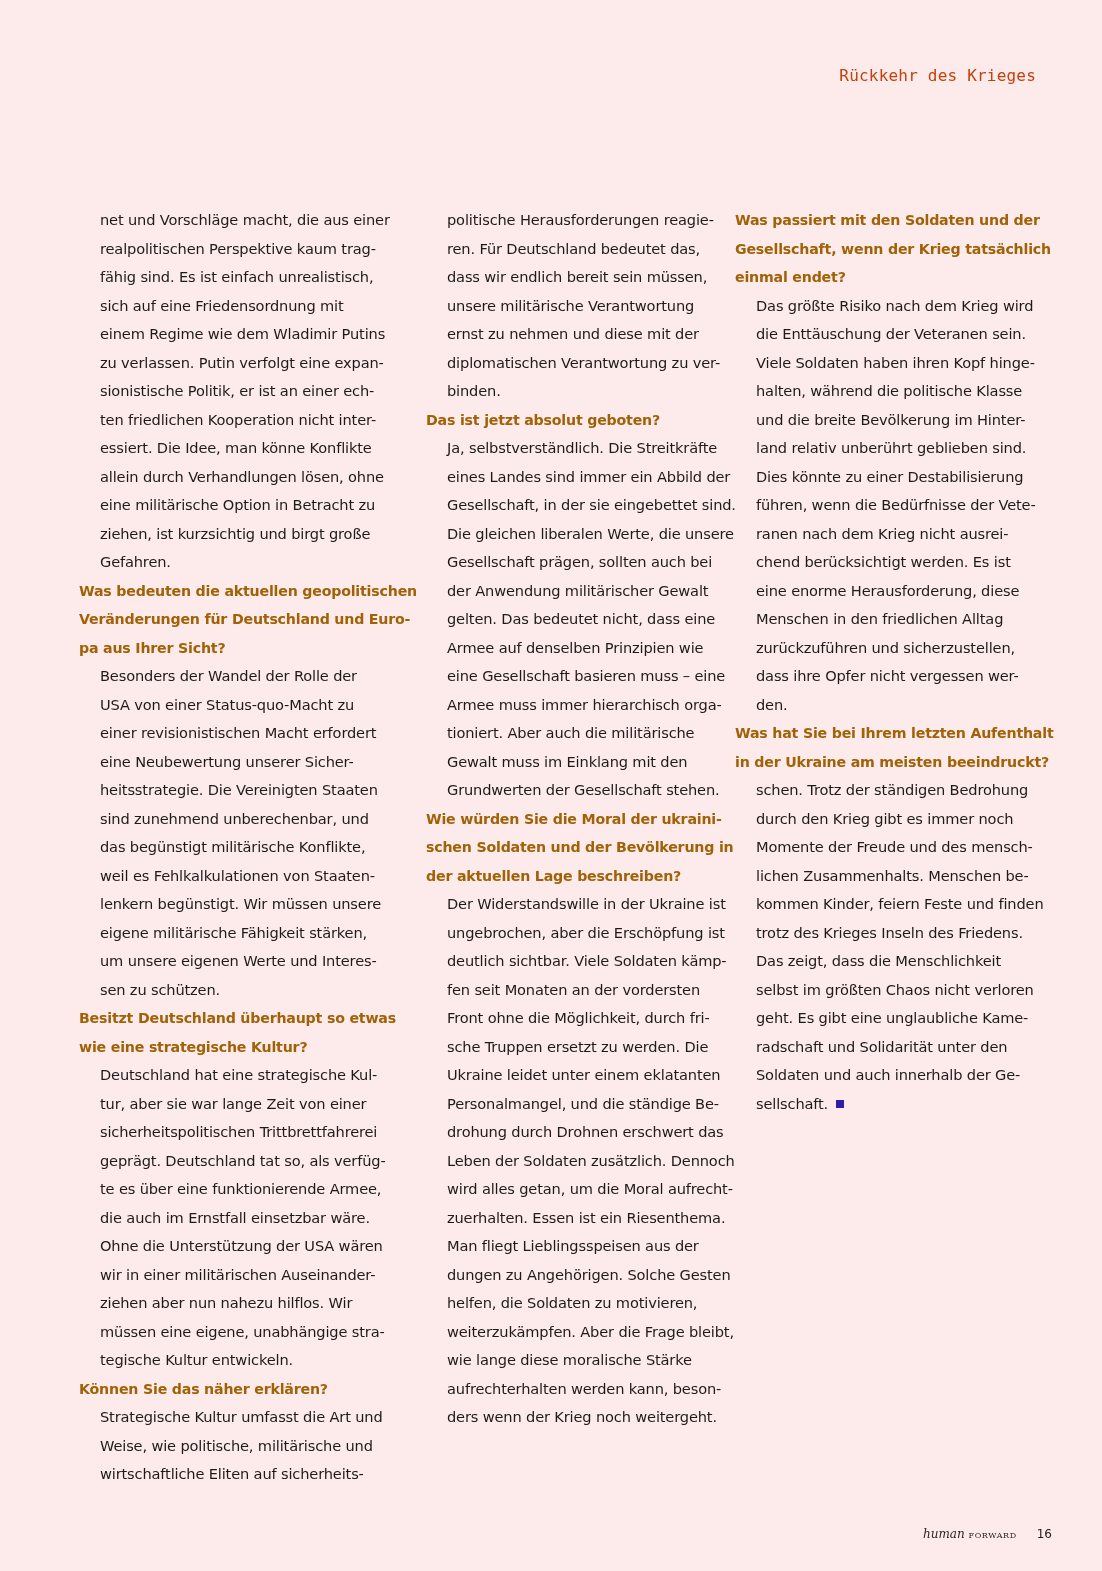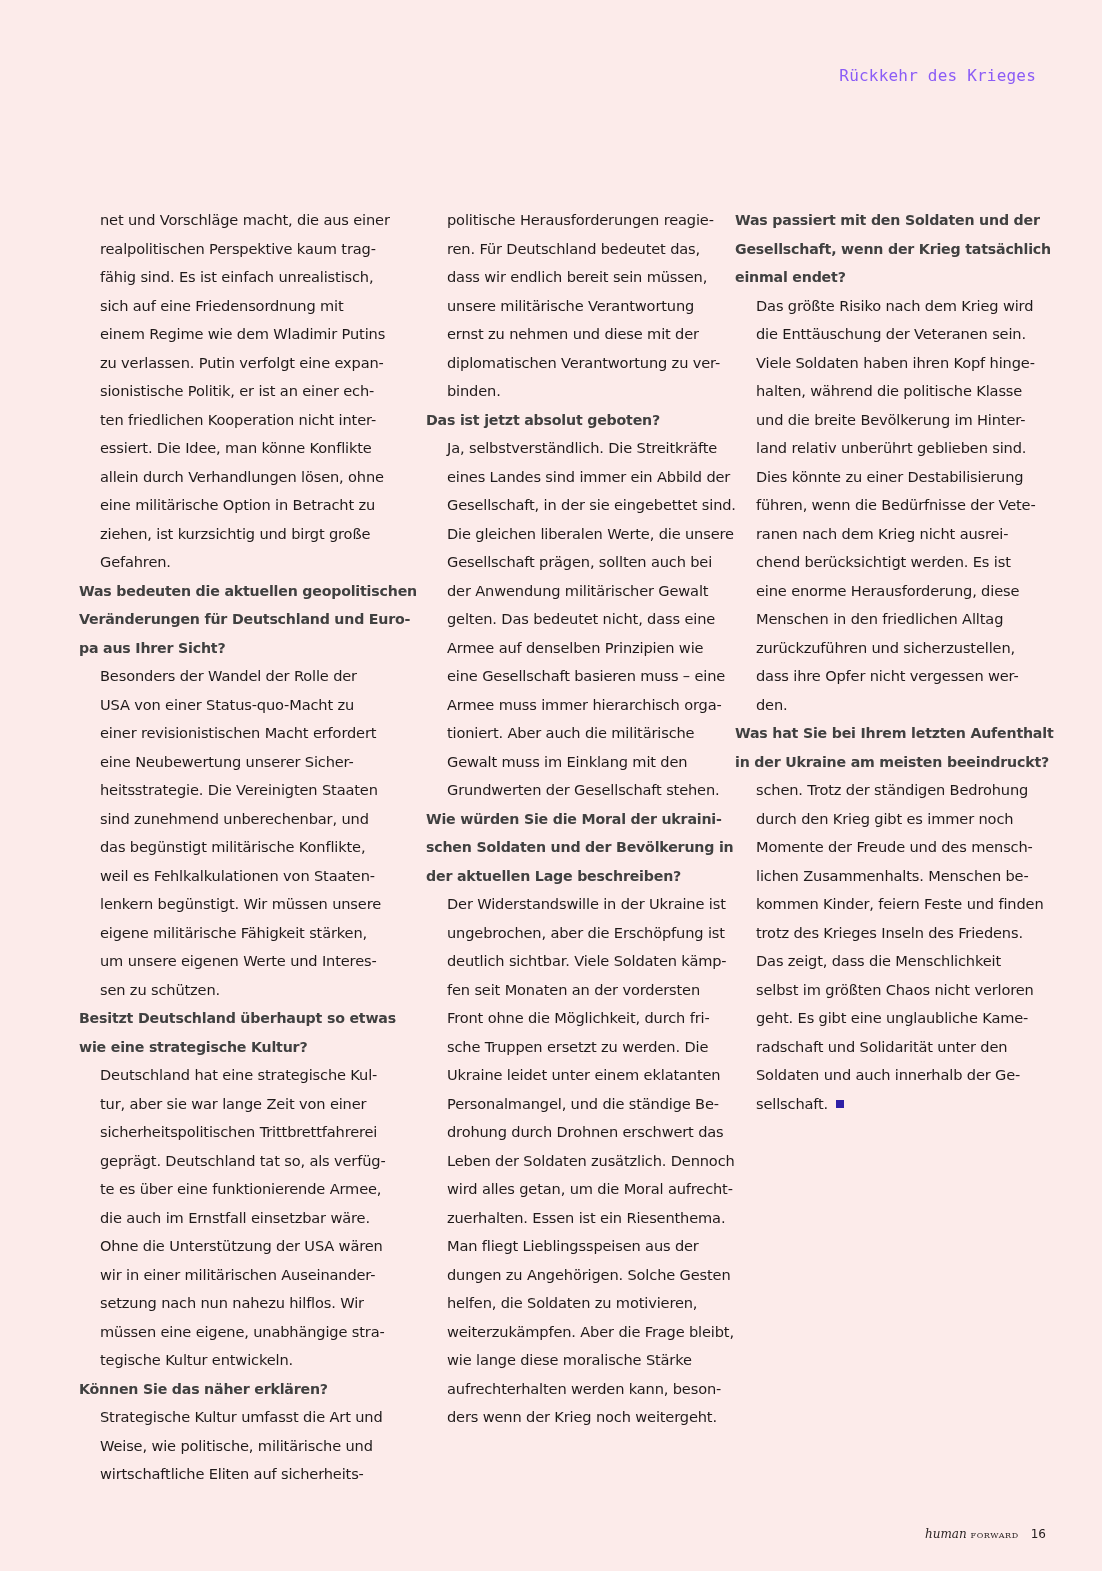--- a/index.html
+++ b/index.html
@@ -14,21 +14,21 @@
     overflow: hidden;
     font-family: "DejaVu Sans", sans-serif;
     color: #1f1a1a;
   }
   .running-head {
     position: absolute;
     top: 66px;
     right: 66px;
     font-family: "DejaVu Sans Mono", "Liberation Mono", monospace;
     font-size: 16px;
-    color: #8b5cf6;
+    color: #c2410c;
     letter-spacing: 0.2px;
   }
   .column {
     position: absolute;
     top: 206px;
     width: 310px;
   }
   .col-1 { left: 79px; }
   .col-2 { left: 407px; margin-left: 19px; }
   .col-3 { left: 735px; }
@@ -39,40 +39,40 @@
     line-height: 28.5px;
     font-size: 14.6px;
     white-space: nowrap;
     letter-spacing: -0.15px;
   }
   .body-line {
     padding-left: 21px;
     color: #1f1a1a;
   }
   .q-line {
-    color: #404040;
+    color: #a16207;
     font-weight: bold;
     font-size: 14.2px;
     letter-spacing: -0.2px;
   }
   .end-mark {
     display: inline-block;
     width: 8px;
     height: 8px;
     background: #2e1fa6;
     margin-left: 8px;
     vertical-align: 1px;
   }
   .footer {
     position: absolute;
     bottom: 30px;
-    right: 56px;
+    right: 50px;
     display: flex;
     align-items: baseline;
-    gap: 12px;
+    gap: 20px;
   }
   .footer-brand {
     font-family: "DejaVu Serif", "Liberation Serif", serif;
     font-size: 12px;
     color: #2b2424;
   }
   .footer-brand .brand-human {
     font-style: italic;
   }
   .footer-brand .brand-forward {
@@ -132,21 +132,21 @@
     </div>
     <div>
       <span class="line body-line">Deutschland hat eine strategische Kul-</span>
       <span class="line body-line">tur, aber sie war lange Zeit von einer</span>
       <span class="line body-line">sicherheitspolitischen Trittbrettfahrerei</span>
       <span class="line body-line">geprägt. Deutschland tat so, als verfüg-</span>
       <span class="line body-line">te es über eine funktionierende Armee,</span>
       <span class="line body-line">die auch im Ernstfall einsetzbar wäre.</span>
       <span class="line body-line">Ohne die Unterstützung der USA wären</span>
       <span class="line body-line">wir in einer militärischen Auseinander-</span>
-      <span class="line body-line">setzung nach nun nahezu hilflos. Wir</span>
+      <span class="line body-line">ziehen aber nun nahezu hilflos. Wir</span>
       <span class="line body-line">müssen eine eigene, unabhängige stra-</span>
       <span class="line body-line">tegische Kultur entwickeln.</span>
     </div>
     <div>
       <span class="line q-line">Können Sie das näher erklären?</span>
     </div>
     <div>
       <span class="line body-line">Strategische Kultur umfasst die Art und</span>
       <span class="line body-line">Weise, wie politische, militärische und</span>
       <span class="line body-line">wirtschaftliche Eliten auf sicherheits-</span>

